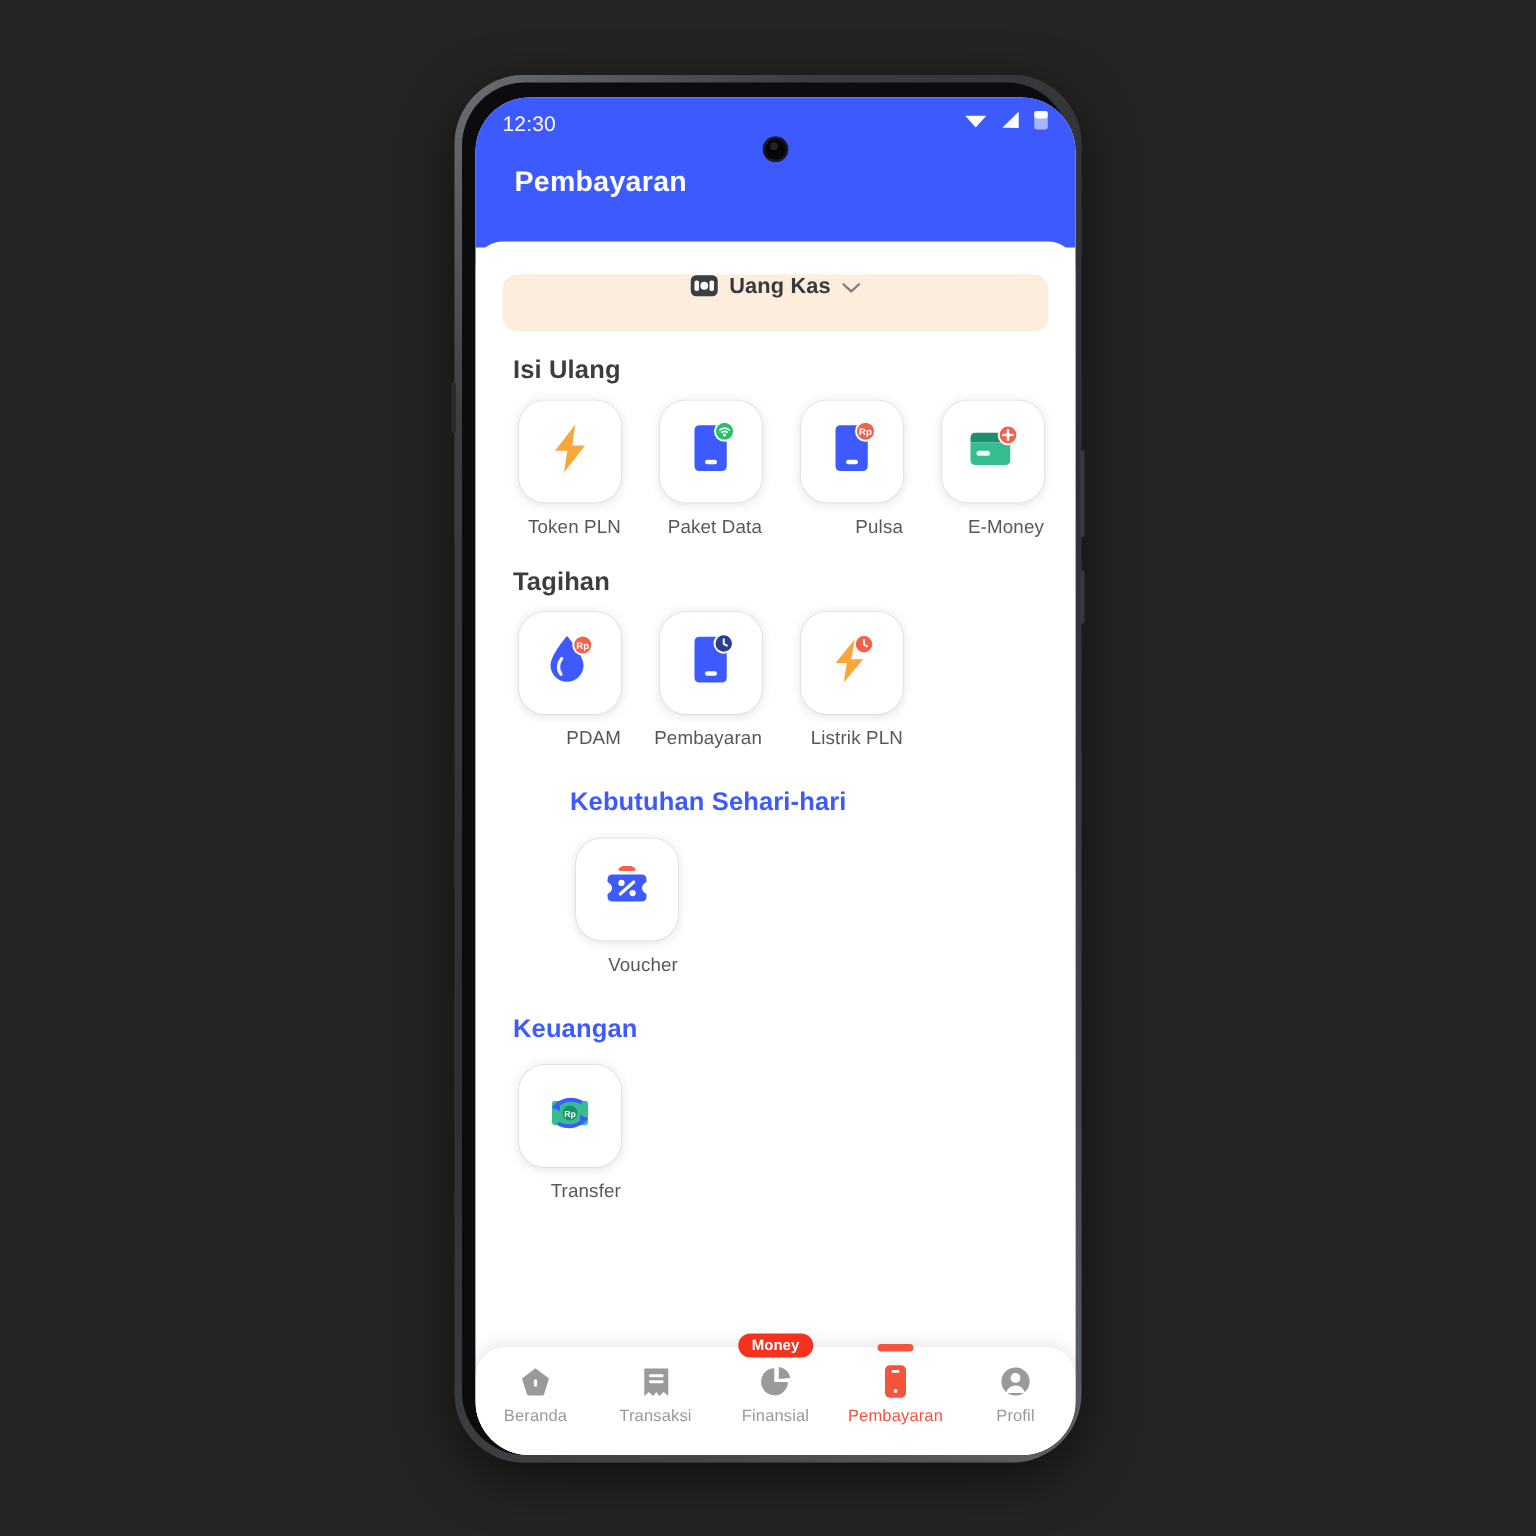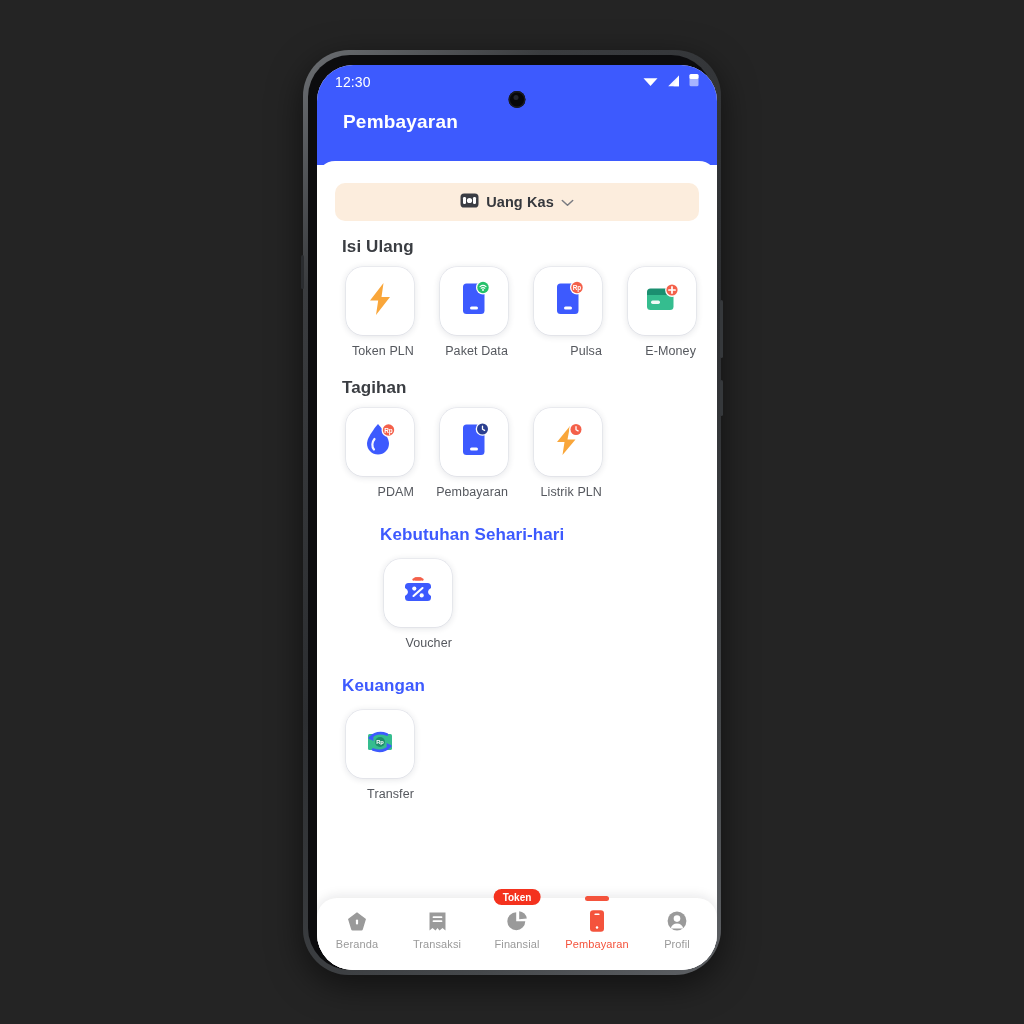--- a/index.html
+++ b/index.html
@@ -128,21 +128,20 @@
     box-sizing: border-box;
   }
 
   
   #wallet-selector {
     margin: 22px 18px 0 18px;
     height: 38px;
     background: #fceddd;
     border-radius: 10px;
     display: flex;
-    align-items: center;
     justify-content: center;
     gap: 7px;
     cursor: pointer;
   }
   #wallet-label {
     font-size: 14.5px;
     font-weight: 700;
     color: #36383d;
     letter-spacing: .1px;
   }
@@ -486,21 +485,21 @@
             <svg width="21" height="22" viewBox="0 0 21 22">
               <path d="M2.5 2.4 L18.5 2.4 L18.5 20.6 L15.5 18 L12.5 20.6 L10.5 18 L8.5 20.6 L5.5 18 L2.5 20.6 Z" fill="#9a9a9a"></path>
               <rect x="5.6" y="6.2" width="9.8" height="1.9" rx="0.95" fill="#ffffff"></rect>
               <rect x="5.6" y="10.2" width="9.8" height="1.9" rx="0.95" fill="#ffffff"></rect>
             </svg>
           </span>
           <span class="nav-label">Transaksi</span>
         </div>
 
         <div class="nav-item">
-          <span class="nav-badge">Token</span>
+          <span class="nav-badge">Money</span>
           <span class="nav-icon">
             <svg width="22" height="22" viewBox="0 0 22 22">
               <path d="M10.2 2.2 A9 9 0 1 0 19.3 11.3 L10.2 11.3 Z" fill="#9a9a9a"></path>
               <path d="M13.2 1.3 A8.3 8.3 0 0 1 20.8 8.6 L13.2 9.3 Z" fill="#9a9a9a"></path>
             </svg>
           </span>
           <span class="nav-label">Finansial</span>
         </div>
 
         <div class="nav-item active">

